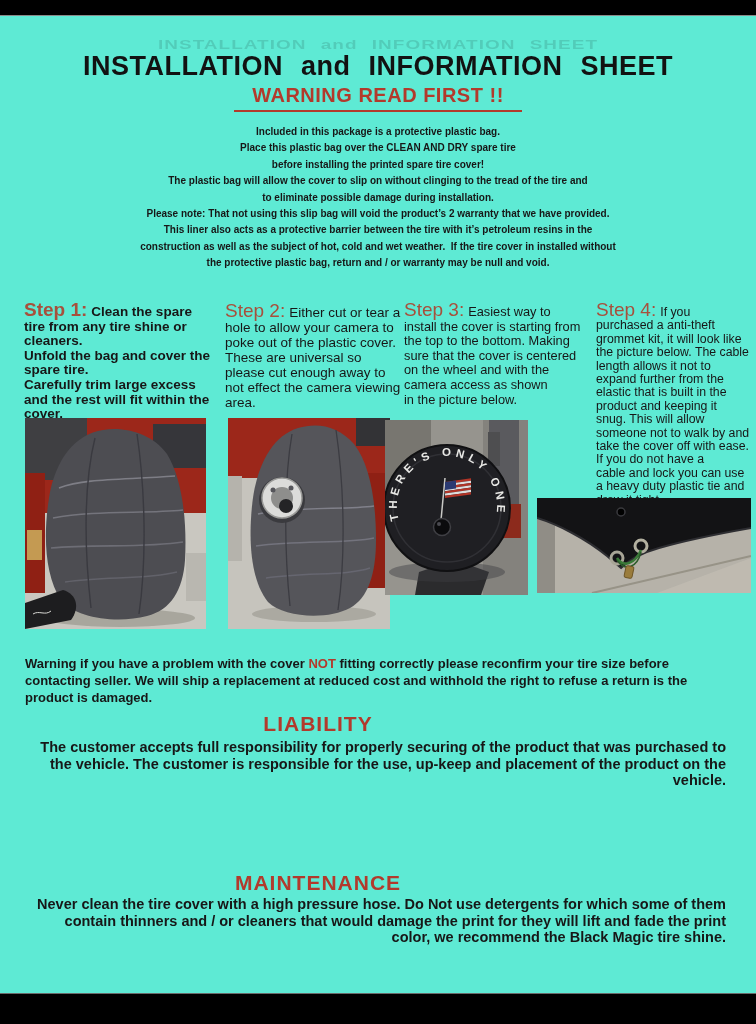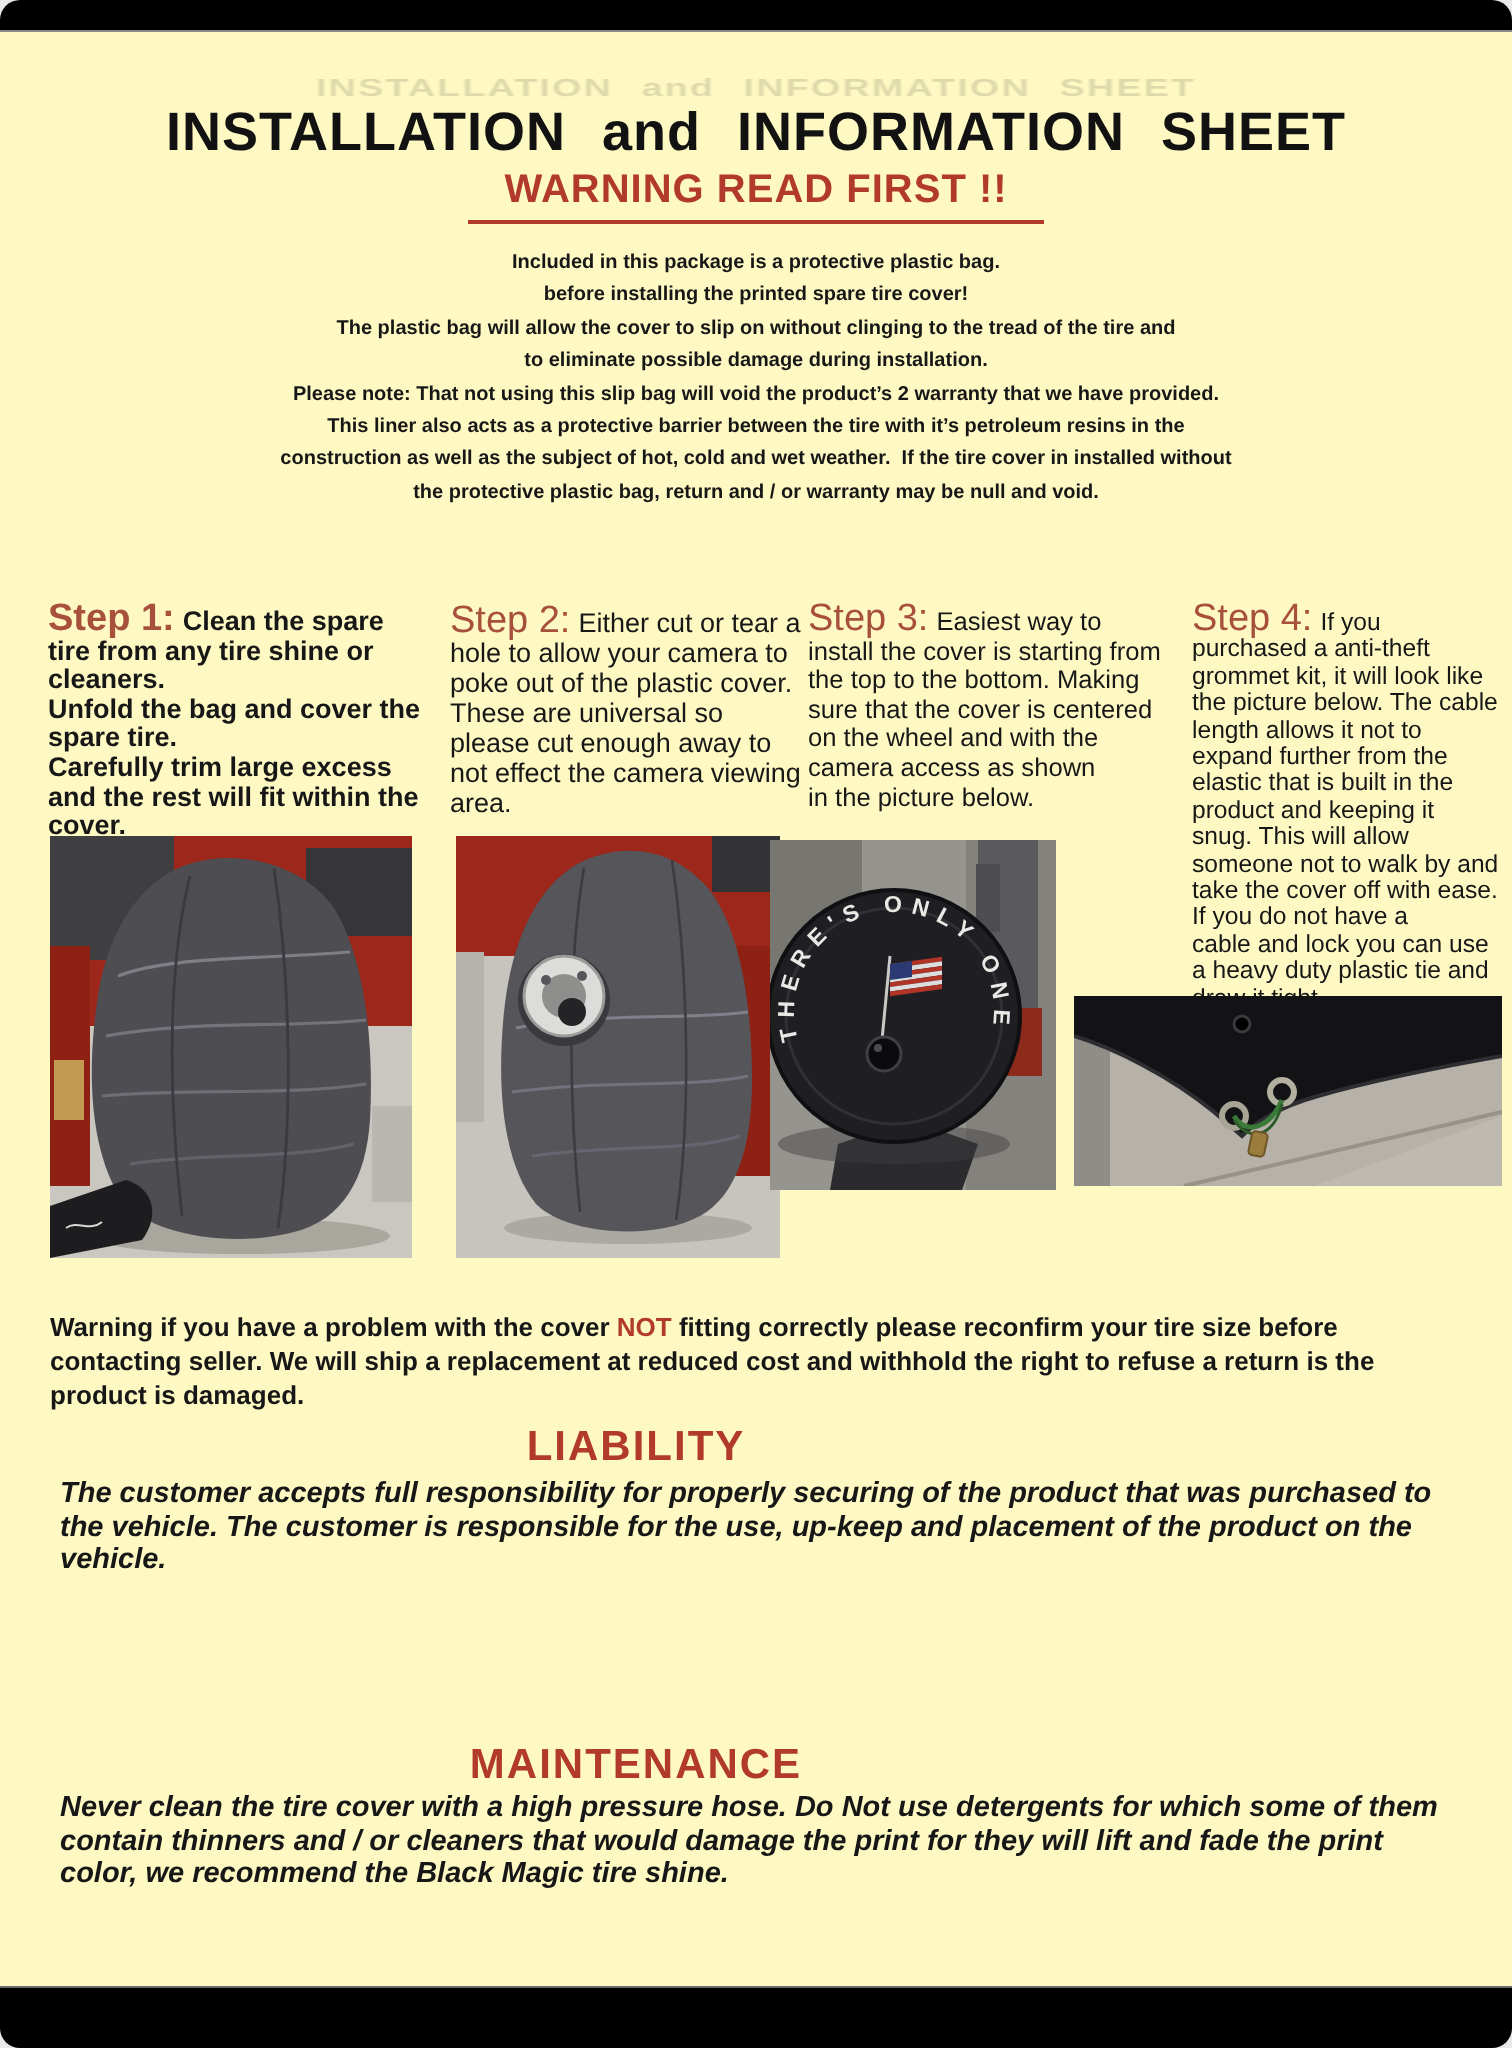--- a/index.html
+++ b/index.html
@@ -1,21 +1,20 @@
 <!DOCTYPE html>
 <html style="--heading-red: #b23a2c; --step-red: #a7503c; --text-black: #171717; --bar-black: #000000; --truck-red: #9c271a; --bag-gray: #515156; --cover-black: #1f1f23; --concrete-gray: #c9c7c0;"><head>
 <meta charset="utf-8">
 <style>
   html,body{margin:0;padding:0;background:#e9e9e9;}
   #sheet{
     position:relative;width:756px;height:1024px;margin:0 auto;
-    background:#fef9c3;overflow:hidden;
+    background:#5eead4;overflow:hidden;
     font-family:"Liberation Sans","DejaVu Sans",sans-serif;
     color:var(--text-black,#171717);
-    border-radius:10px;
   }
   .abs{position:absolute;}
   .bar{left:0;width:756px;background:var(--bar-black,#000);}
   #top-bar{top:0;height:15px;border-bottom:1px solid #8a8a8a;}
   #bottom-bar{top:993px;height:31px;border-top:1px solid #6a6a6a;}
 
   #ghost-title{top:34px;left:0;width:756px;text-align:center;font-weight:bold;
     font-size:19px;letter-spacing:1px;word-spacing:8px;color:#000;opacity:.12;
     transform:scaleY(.65);filter:blur(.6px);}
   #title{top:51px;left:0;width:756px;text-align:center;font-weight:bold;
@@ -43,41 +42,42 @@
   #photo3{left:385px;top:420px;}
   #photo4{left:537px;top:498px;}
 
   #fit-warning{top:655px;left:25px;width:712px;font-weight:bold;font-size:13px;line-height:17px;}
   .red-word{color:var(--heading-red,#c03a28);}
 
   .section-heading{left:0;width:636px;text-align:center;font-weight:bold;font-size:21px;
     letter-spacing:1px;color:var(--heading-red,#b23a2c);}
   #liability-heading{top:712px;}
   #maintenance-heading{top:871px;}
-  .para{left:30px;width:696px;text-align:left;font-weight:bold;font-size:14.5px;line-height:16.5px;font-style:italic;}
+  .para{left:30px;width:696px;text-align:right;font-weight:bold;font-size:14.5px;line-height:16.5px;}
   #liability-para1{top:739px;}
   #liability-para2{top:803px;left:95px;width:566px;}
   #maintenance-para{top:896px;}
 </style>
 </head>
 <body>
 
 <div id="sheet">
 
   <div class="abs bar" id="top-bar"></div>
 
   <div class="abs" id="ghost-title">INSTALLATION and INFORMATION SHEET</div>
   <div class="abs" id="title">INSTALLATION and INFORMATION SHEET</div>
 
   <div class="abs" id="warn-wrap">
     <span id="warn-heading">WARNING READ FIRST !!</span>
   </div>
 
   <div class="abs" id="intro">
     <div class="intro-line">Included in this package is a protective plastic bag.</div>
+    <div class="intro-line">Place this plastic bag over the CLEAN AND DRY spare tire</div>
     <div class="intro-line">before installing the printed spare tire cover!</div>
     <div class="intro-line">The plastic bag will allow the cover to slip on without clinging to the tread of the tire and</div>
     <div class="intro-line">to eliminate possible damage during installation.</div>
     <div class="intro-line">Please note: That not using this slip bag will void the product’s 2 warranty that we have provided.</div>
     <div class="intro-line">This liner also acts as a protective barrier between the tire with it’s petroleum resins in the</div>
     <div class="intro-line">construction as well as the subject of hot, cold and wet weather.  If the tire cover in installed without</div>
     <div class="intro-line">the protective plastic bag, return and / or warranty may be null and void.</div>
   </div>
 
   <div class="abs step" id="step1">

